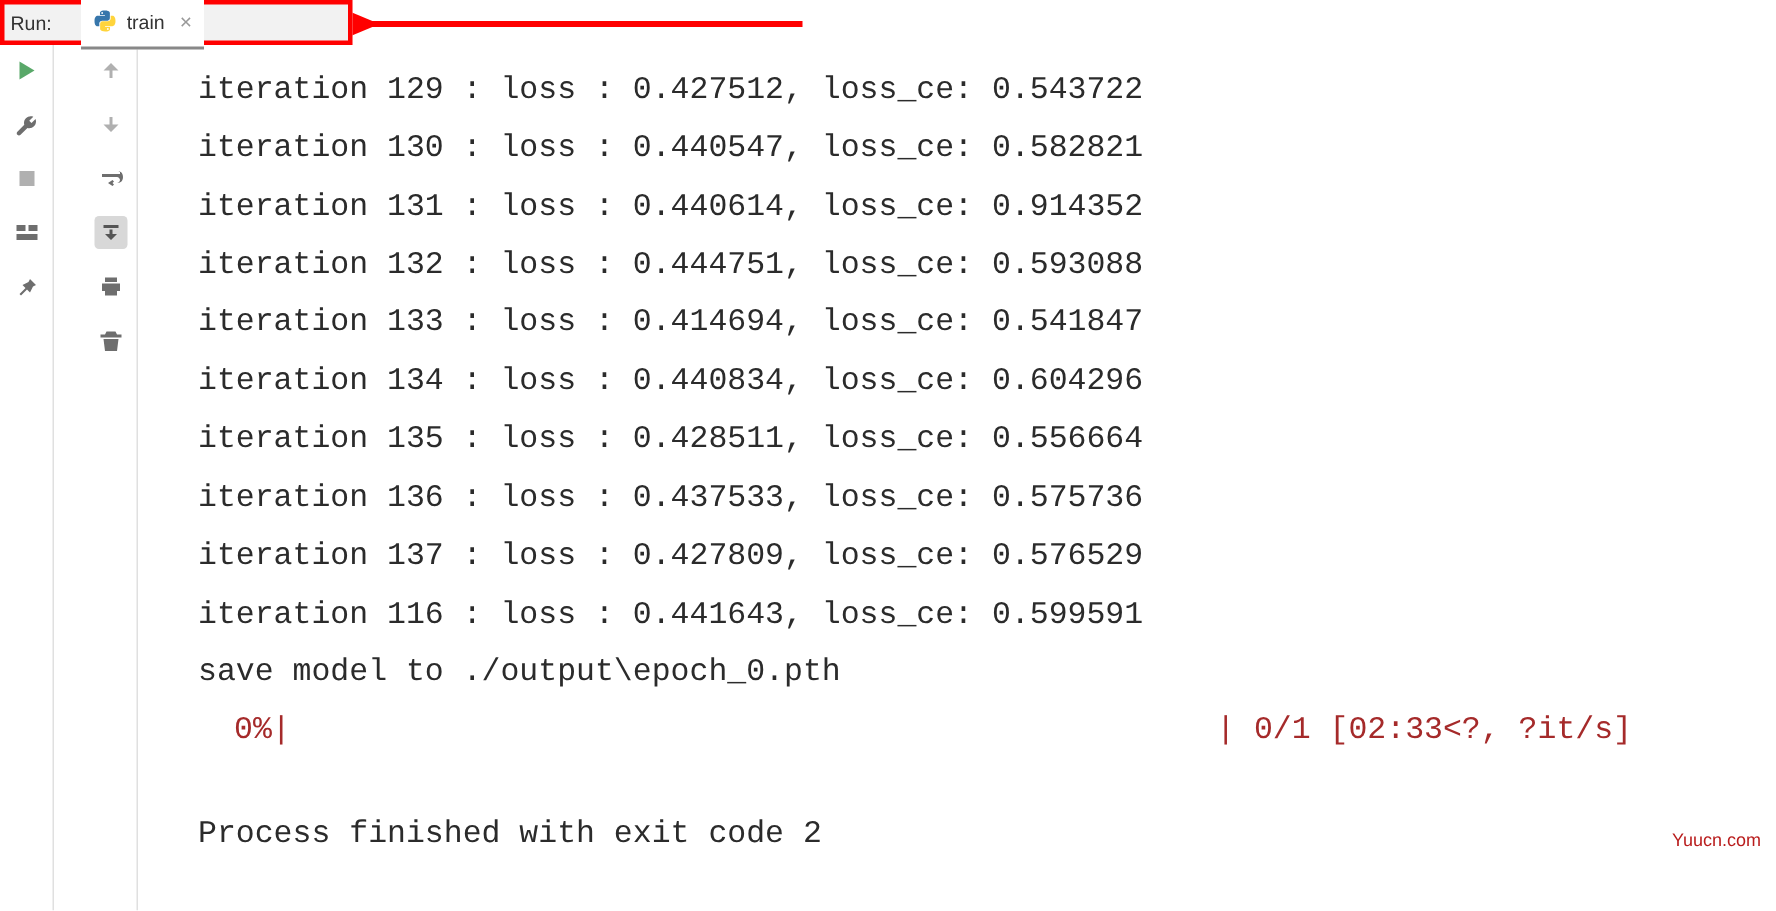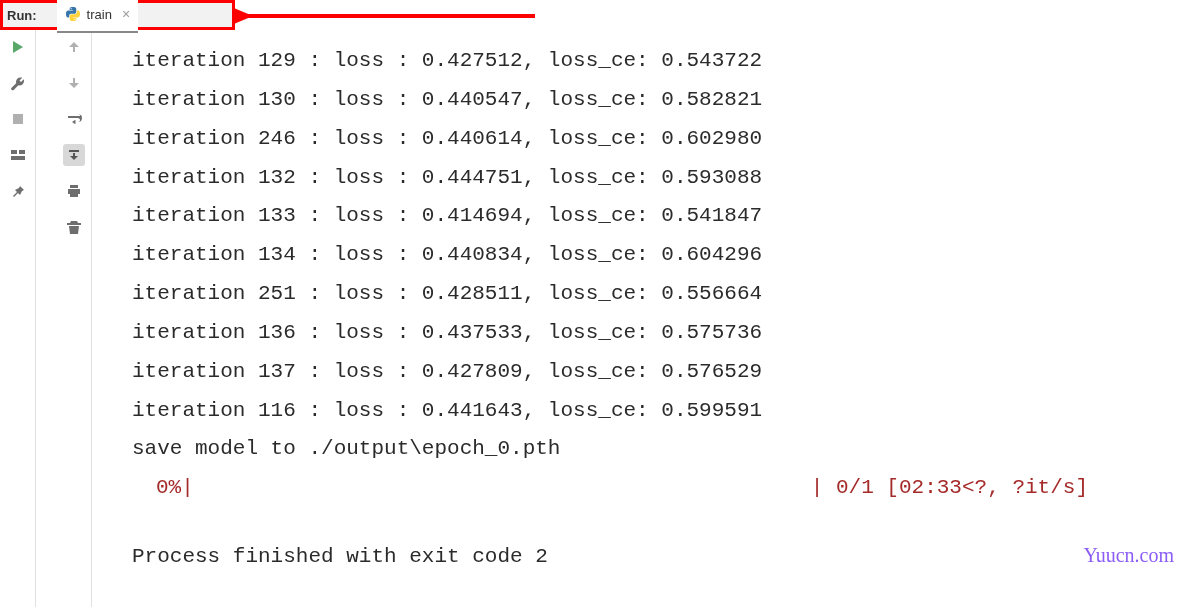--- a/index.html
+++ b/index.html
@@ -17,21 +17,20 @@
       align-items: center;
       border: 3px solid #ff0000;
       background: #f2f2f2;
       position: relative;
       width: 235px;
     }
     .run-label {
       font-size: 13px;
       color: #333;
       padding: 0 8px 0 4px;
-      font-weight: bold;
     }
     .tab {
       display: flex;
       align-items: center;
       background: #fff;
       height: 36px;
       padding: 0 8px;
       border-bottom: 2px solid #888;
       margin-left: 12px;
     }
@@ -107,23 +106,23 @@
       display: flex;
       white-space: pre;
     }
     .progress-pct { padding-left: 24px; }
     .progress-stats { margin-left: auto; padding-right: 96px; }
     .exit-line { color: #2b2b2b; margin-top: 30px; white-space: pre; }
     .watermark {
       position: absolute;
       right: 10px;
       bottom: 40px;
-      color: #8b5cf6;
-      font-size: 20px;
-      font-family: Liberation Serif, serif;
+      color: #b91c1c;
+      font-size: 12px;
+      font-family: Liberation Sans, sans-serif;
     }
   </style>
 </head>
 <body>
 
 <div class="top-bar">
   <span class="run-label">Run:</span>
   <div class="tab">
     <span class="py-icon">
       <svg viewBox="0 0 32 32">
@@ -205,25 +204,25 @@
     <div class="icon-btn">
       <svg viewBox="0 0 16 16" fill="#6e6e6e">
           <path d="M5 2h6l1 2h3v2H1V4h3zM3 7h10l-1 8H4z"></path>
         </svg>
     </div>
   </div>
 
   <div class="console">
     <div class="log-line">iteration 129 : loss : 0.427512, loss_ce: 0.543722</div>
     <div class="log-line">iteration 130 : loss : 0.440547, loss_ce: 0.582821</div>
-    <div class="log-line">iteration 246 : loss : 0.440614, loss_ce: 0.602980</div>
+    <div class="log-line">iteration 131 : loss : 0.440614, loss_ce: 0.914352</div>
     <div class="log-line">iteration 132 : loss : 0.444751, loss_ce: 0.593088</div>
     <div class="log-line">iteration 133 : loss : 0.414694, loss_ce: 0.541847</div>
     <div class="log-line">iteration 134 : loss : 0.440834, loss_ce: 0.604296</div>
-    <div class="log-line">iteration 251 : loss : 0.428511, loss_ce: 0.556664</div>
+    <div class="log-line">iteration 135 : loss : 0.428511, loss_ce: 0.556664</div>
     <div class="log-line">iteration 136 : loss : 0.437533, loss_ce: 0.575736</div>
     <div class="log-line">iteration 137 : loss : 0.427809, loss_ce: 0.576529</div>
     <div class="log-line">iteration 116 : loss : 0.441643, loss_ce: 0.599591</div>
     <div class="log-line">save model to ./output\epoch_0.pth</div>
     <div class="progress-line">
       <span class="progress-pct">0%|</span>
       <span class="progress-stats">| 0/1 [02:33&lt;?, ?it/s]</span>
     </div>
     <div class="exit-line">Process finished with exit code 2</div>
   </div>

